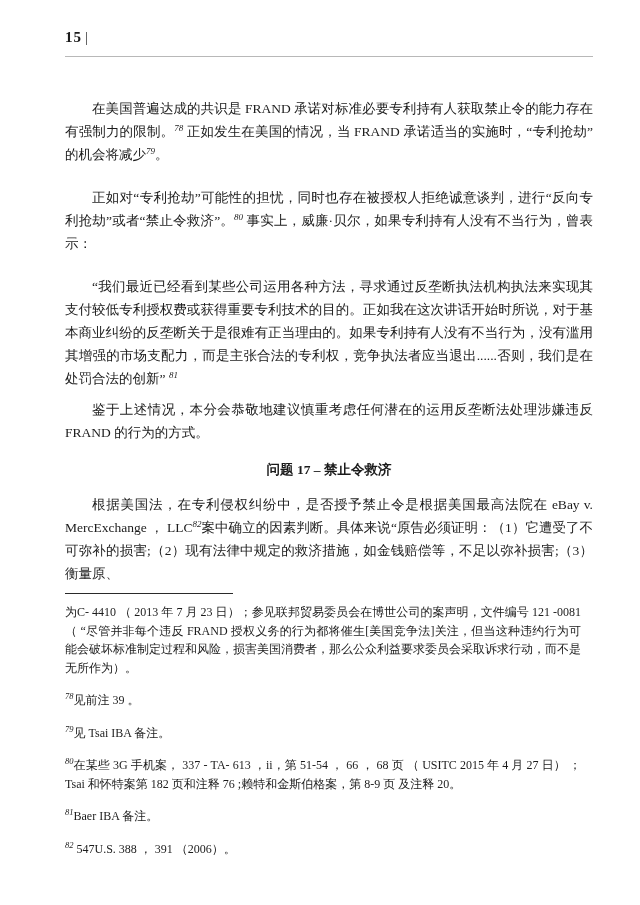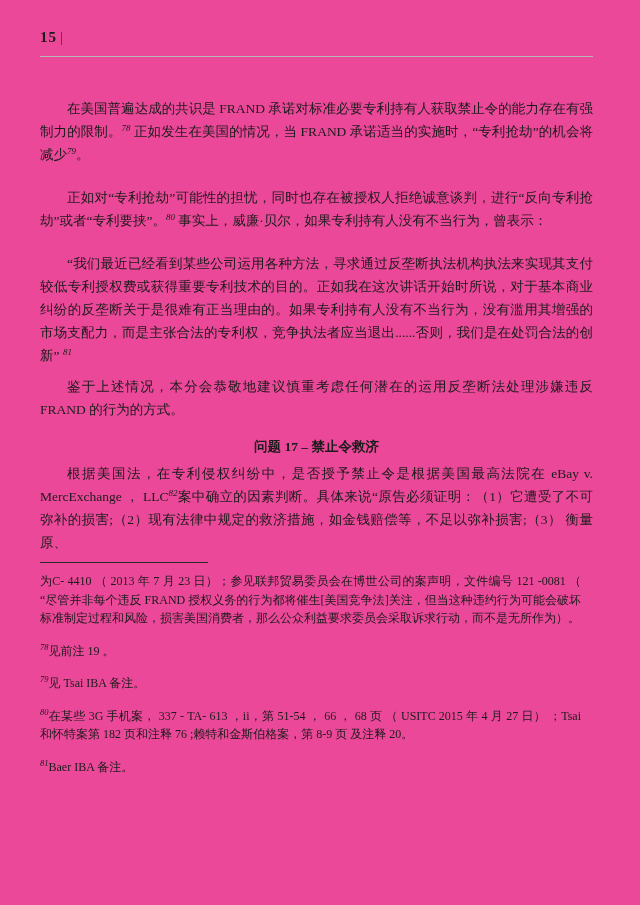--- a/index.html
+++ b/index.html
@@ -1,23 +1,23 @@
 <!DOCTYPE html>
 <html lang="zh"><head>
 <meta charset="utf-8">
 <style>
   html, body { margin: 0; padding: 0; background: #e8e8e8; }
   .page {
     position: relative;
     width: 640px;
     height: 905px;
     margin: 0 auto;
-    background: #ec4899;
+    background: #ffffff;
     box-sizing: border-box;
-    padding: 28px 47px 0 40px;
+    padding: 28px 47px 0 65px;
     font-family: "Liberation Serif", "DejaVu Serif", serif;
     color: #1b1b1b;
     overflow: hidden;
   }
   .header-row { height: 22px; }
   .pagenum {
     font-weight: bold;
     font-size: 15px;
     letter-spacing: 1px;
   }
@@ -40,21 +40,21 @@
     text-indent: 2em;
     margin: 0 0 20px 0;
   }
   .para.quote { margin-bottom: 8px; }
   .para.after-quote { margin-bottom: 14px; }
   .heading {
     font-size: 13.5px;
     line-height: 23px;
     font-weight: bold;
     text-align: center;
-    margin: 4px;
+    margin: 12px;
   }
   .question {
     font-size: 13.5px;
     line-height: 23px;
     font-weight: bold;
     text-align: justify;
     text-indent: 4em;
     margin: 0 8px 16px 8px;
   }
   .para.last { margin-bottom: 8px; }
@@ -90,41 +90,42 @@
     <div class="header-row">
       <span class="pagenum">15</span><span class="pagebar">|</span>
     </div>
     <hr class="headrule">
   </header>
 
   <main>
 
     <p class="para"><span>在美国普遍达成的共识是 FRAND 承诺对标准必要专利持有人获取禁止令的能力存在有强制力的限制。</span><sup class="ref">78</sup><span> 正如发生在美国的情况，当 FRAND 承诺适当的实施时，“专利抢劫”的机会将减少</span><sup class="ref">79</sup><span>。</span></p>
 
-    <p class="para"><span>正如对“专利抢劫”可能性的担忧，同时也存在被授权人拒绝诚意谈判，进行“反向专利抢劫”或者“专利要挟”。</span><sup class="ref">80</sup><span> 事实上，威廉·贝尔，如果专利持有人没有不当行为，曾表示：</span></p>
+    <p class="para"><span>正如对“专利抢劫”可能性的担忧，同时也存在被授权人拒绝诚意谈判，进行“反向专利抢劫”或者“禁止令救济”。</span><sup class="ref">80</sup><span> 事实上，威廉·贝尔，如果专利持有人没有不当行为，曾表示：</span></p>
 
     <p class="para quote"><span>“我们最近已经看到某些公司运用各种方法，寻求通过反垄断执法机构执法来实现其支付较低专利授权费或获得重要专利技术的目的。正如我在这次讲话开始时所说，对于基本商业纠纷的反垄断关于是很难有正当理由的。如果专利持有人没有不当行为，没有滥用其增强的市场支配力，而是主张合法的专利权，竞争执法者应当退出......否则，我们是在处罚合法的创新” </span><sup class="ref">81</sup></p>
 
     <p class="para after-quote">鉴于上述情况，本分会恭敬地建议慎重考虑任何潜在的运用反垄断法处理涉嫌违反 FRAND 的行为的方式。</p>
 
     <h2 class="heading">问题 17 – 禁止令救济</h2>
 
 
     <p class="para last"><span>根据美国法，在专利侵权纠纷中，是否授予禁止令是根据美国最高法院在 eBay v. MercExchange ， LLC</span><sup class="ref">82</sup><span>案中确立的因素判断。具体来说“原告必须证明：（1）它遭受了不可弥补的损害;（2）现有法律中规定的救济措施，如金钱赔偿等，不足以弥补损害;（3） 衡量原、</span></p>
 
   </main>
 
   <footer class="footnotes">
     <hr class="fnrule">
 
     <p class="fn">为C- 4410 （ 2013 年 7 月 23 日）；参见联邦贸易委员会在博世公司的案声明，文件编号 121 -0081 （ “尽管并非每个违反 FRAND 授权义务的行为都将催生[美国竞争法]关注，但当这种违约行为可能会破坏标准制定过程和风险，损害美国消费者，那么公众利益要求委员会采取诉求行动，而不是无所作为）。</p>
 
-    <p class="fn"><sup class="ref">78</sup><span>见前注 19 。</span></p>
+    <p class="fn"><sup class="ref">78</sup><span>见前注 39 。</span></p>
 
     <p class="fn"><sup class="ref">79</sup><span>见 Tsai IBA 备注。</span></p>
 
     <p class="fn"><sup class="ref">80</sup><span>在某些 3G 手机案， 337 - TA- 613 ，ii，第 51-54 ， 66 ， 68 页 （ USITC 2015 年 4 月 27 日） ；Tsai 和怀特案第 182 页和注释 76 ;赖特和金斯伯格案，第 8-9 页 及注释 20。</span></p>
 
     <p class="fn"><sup class="ref">81</sup><span>Baer IBA 备注。</span></p>
 
+    <p class="fn"><sup class="ref">82</sup><span> 547U.S. 388 ， 391 （2006）。</span></p>
   </footer>
 
 </div>
 
 </body></html>

